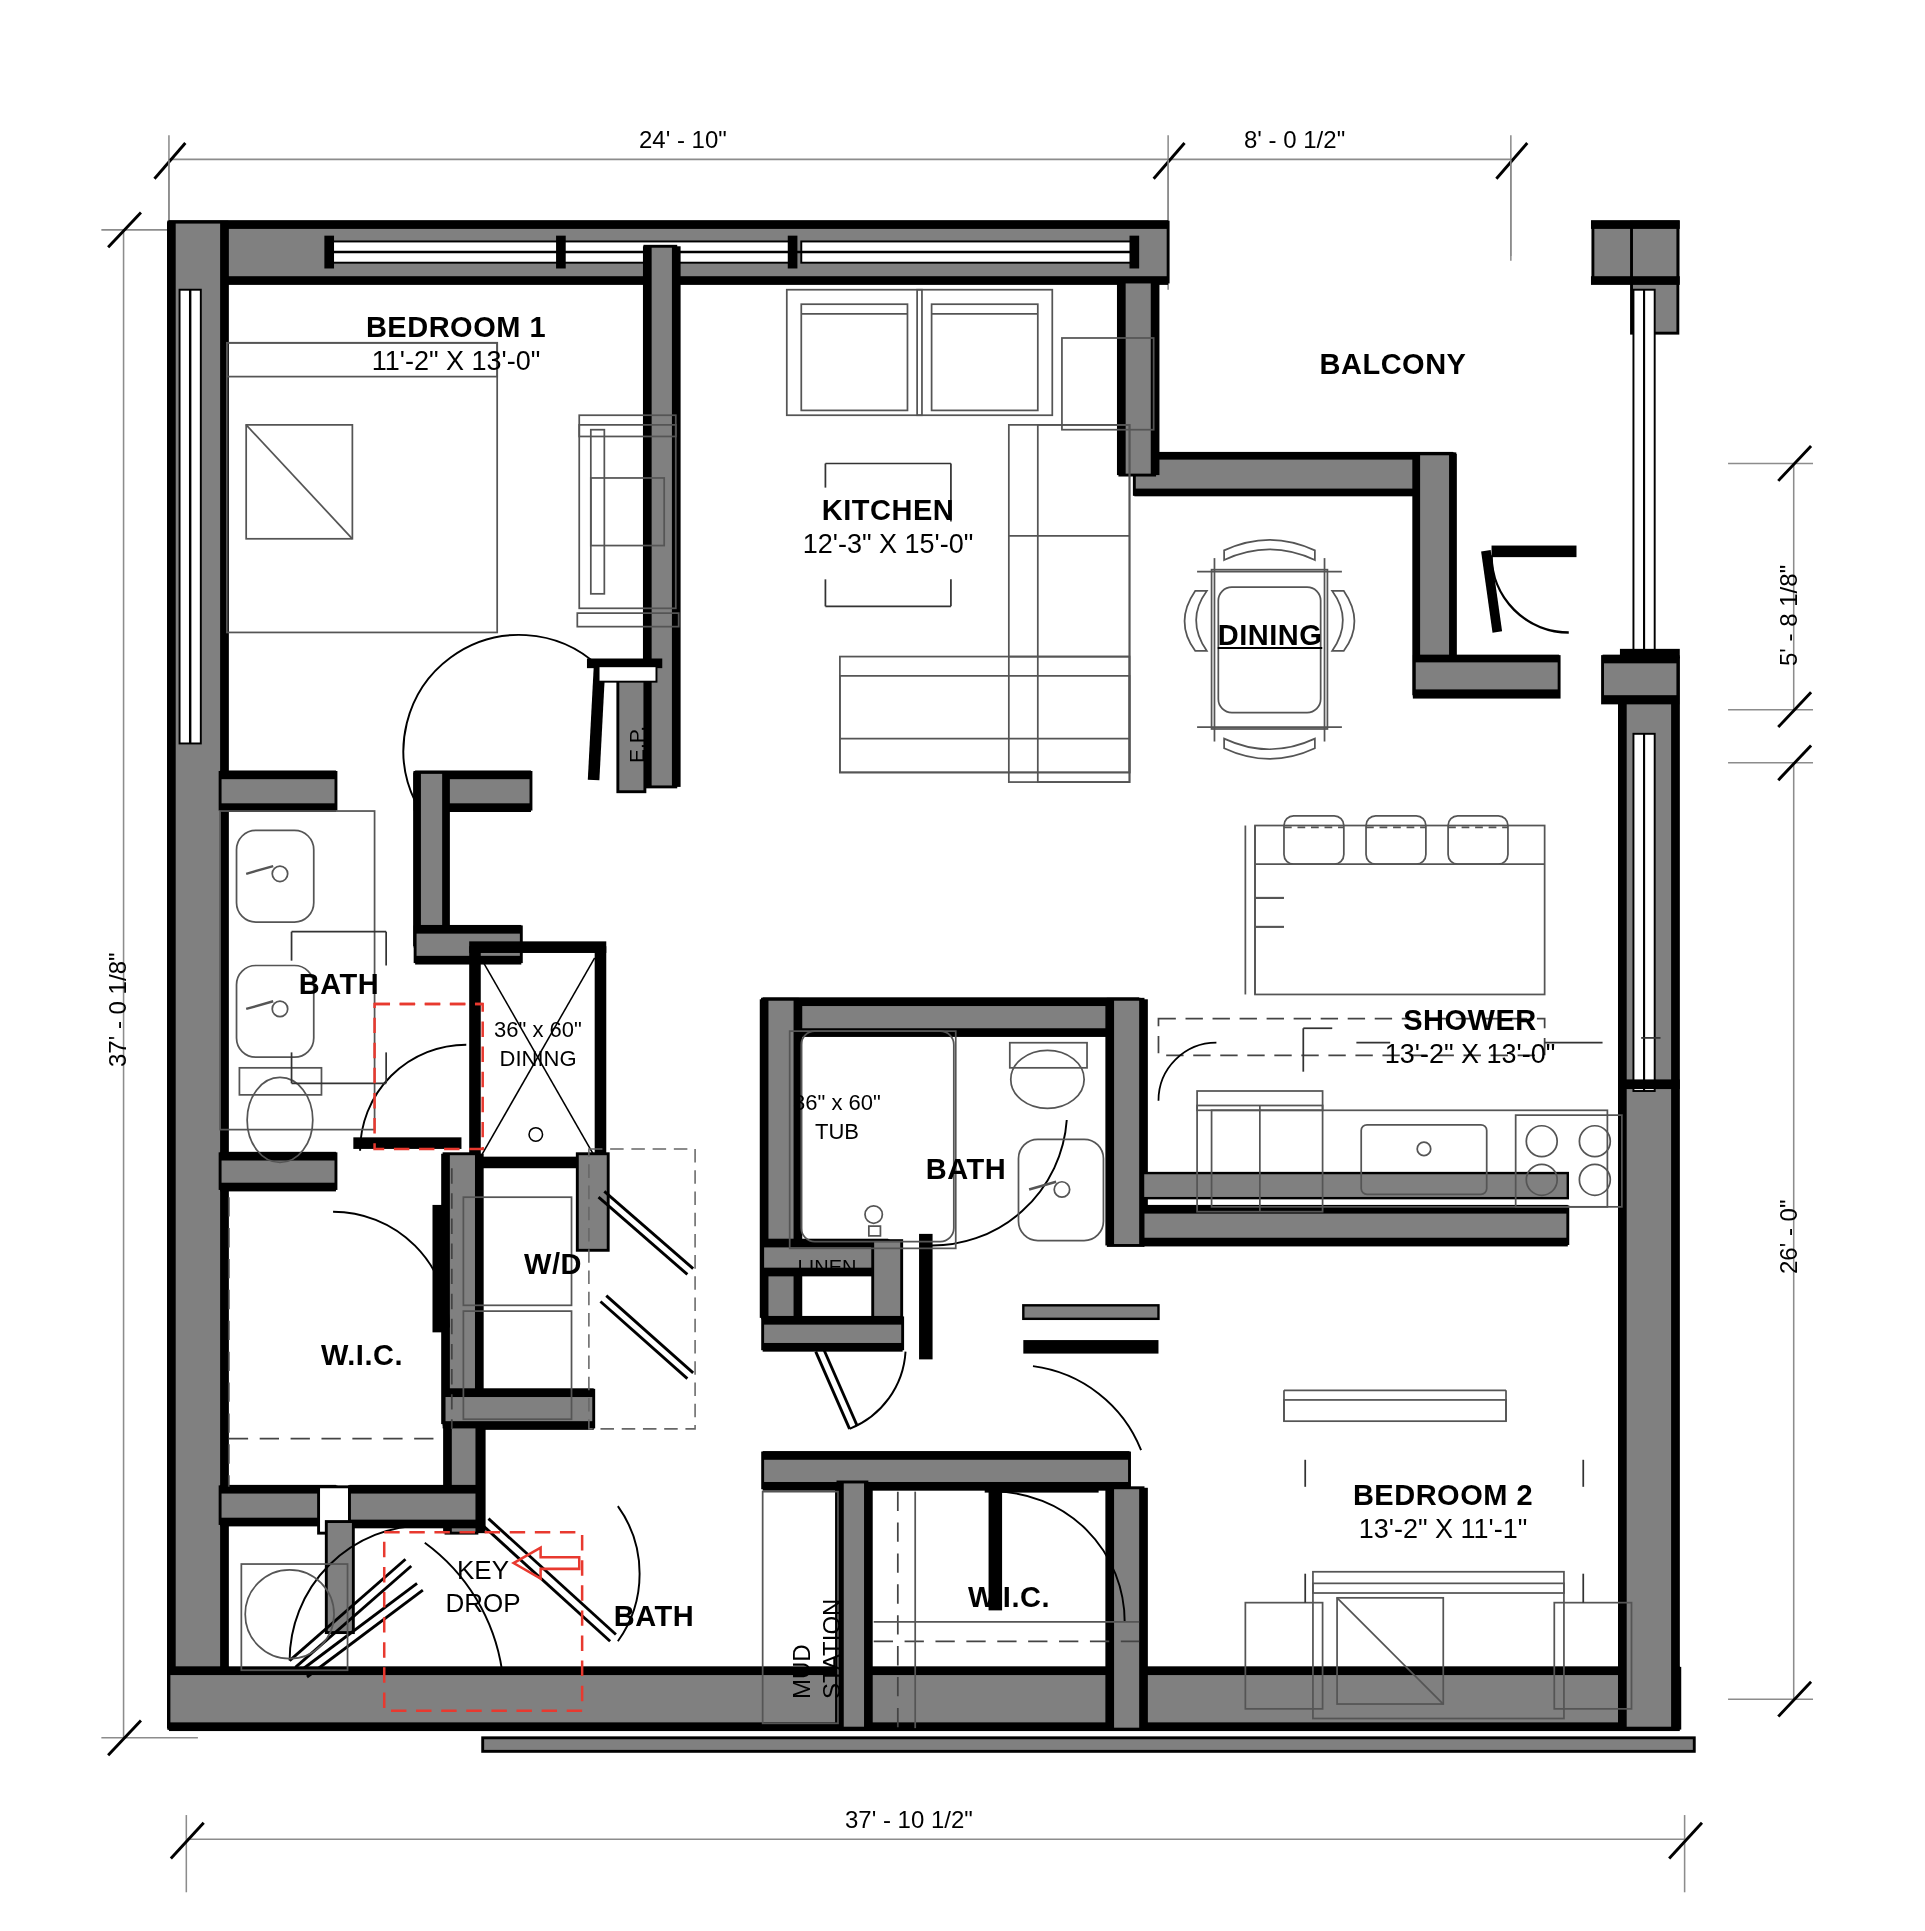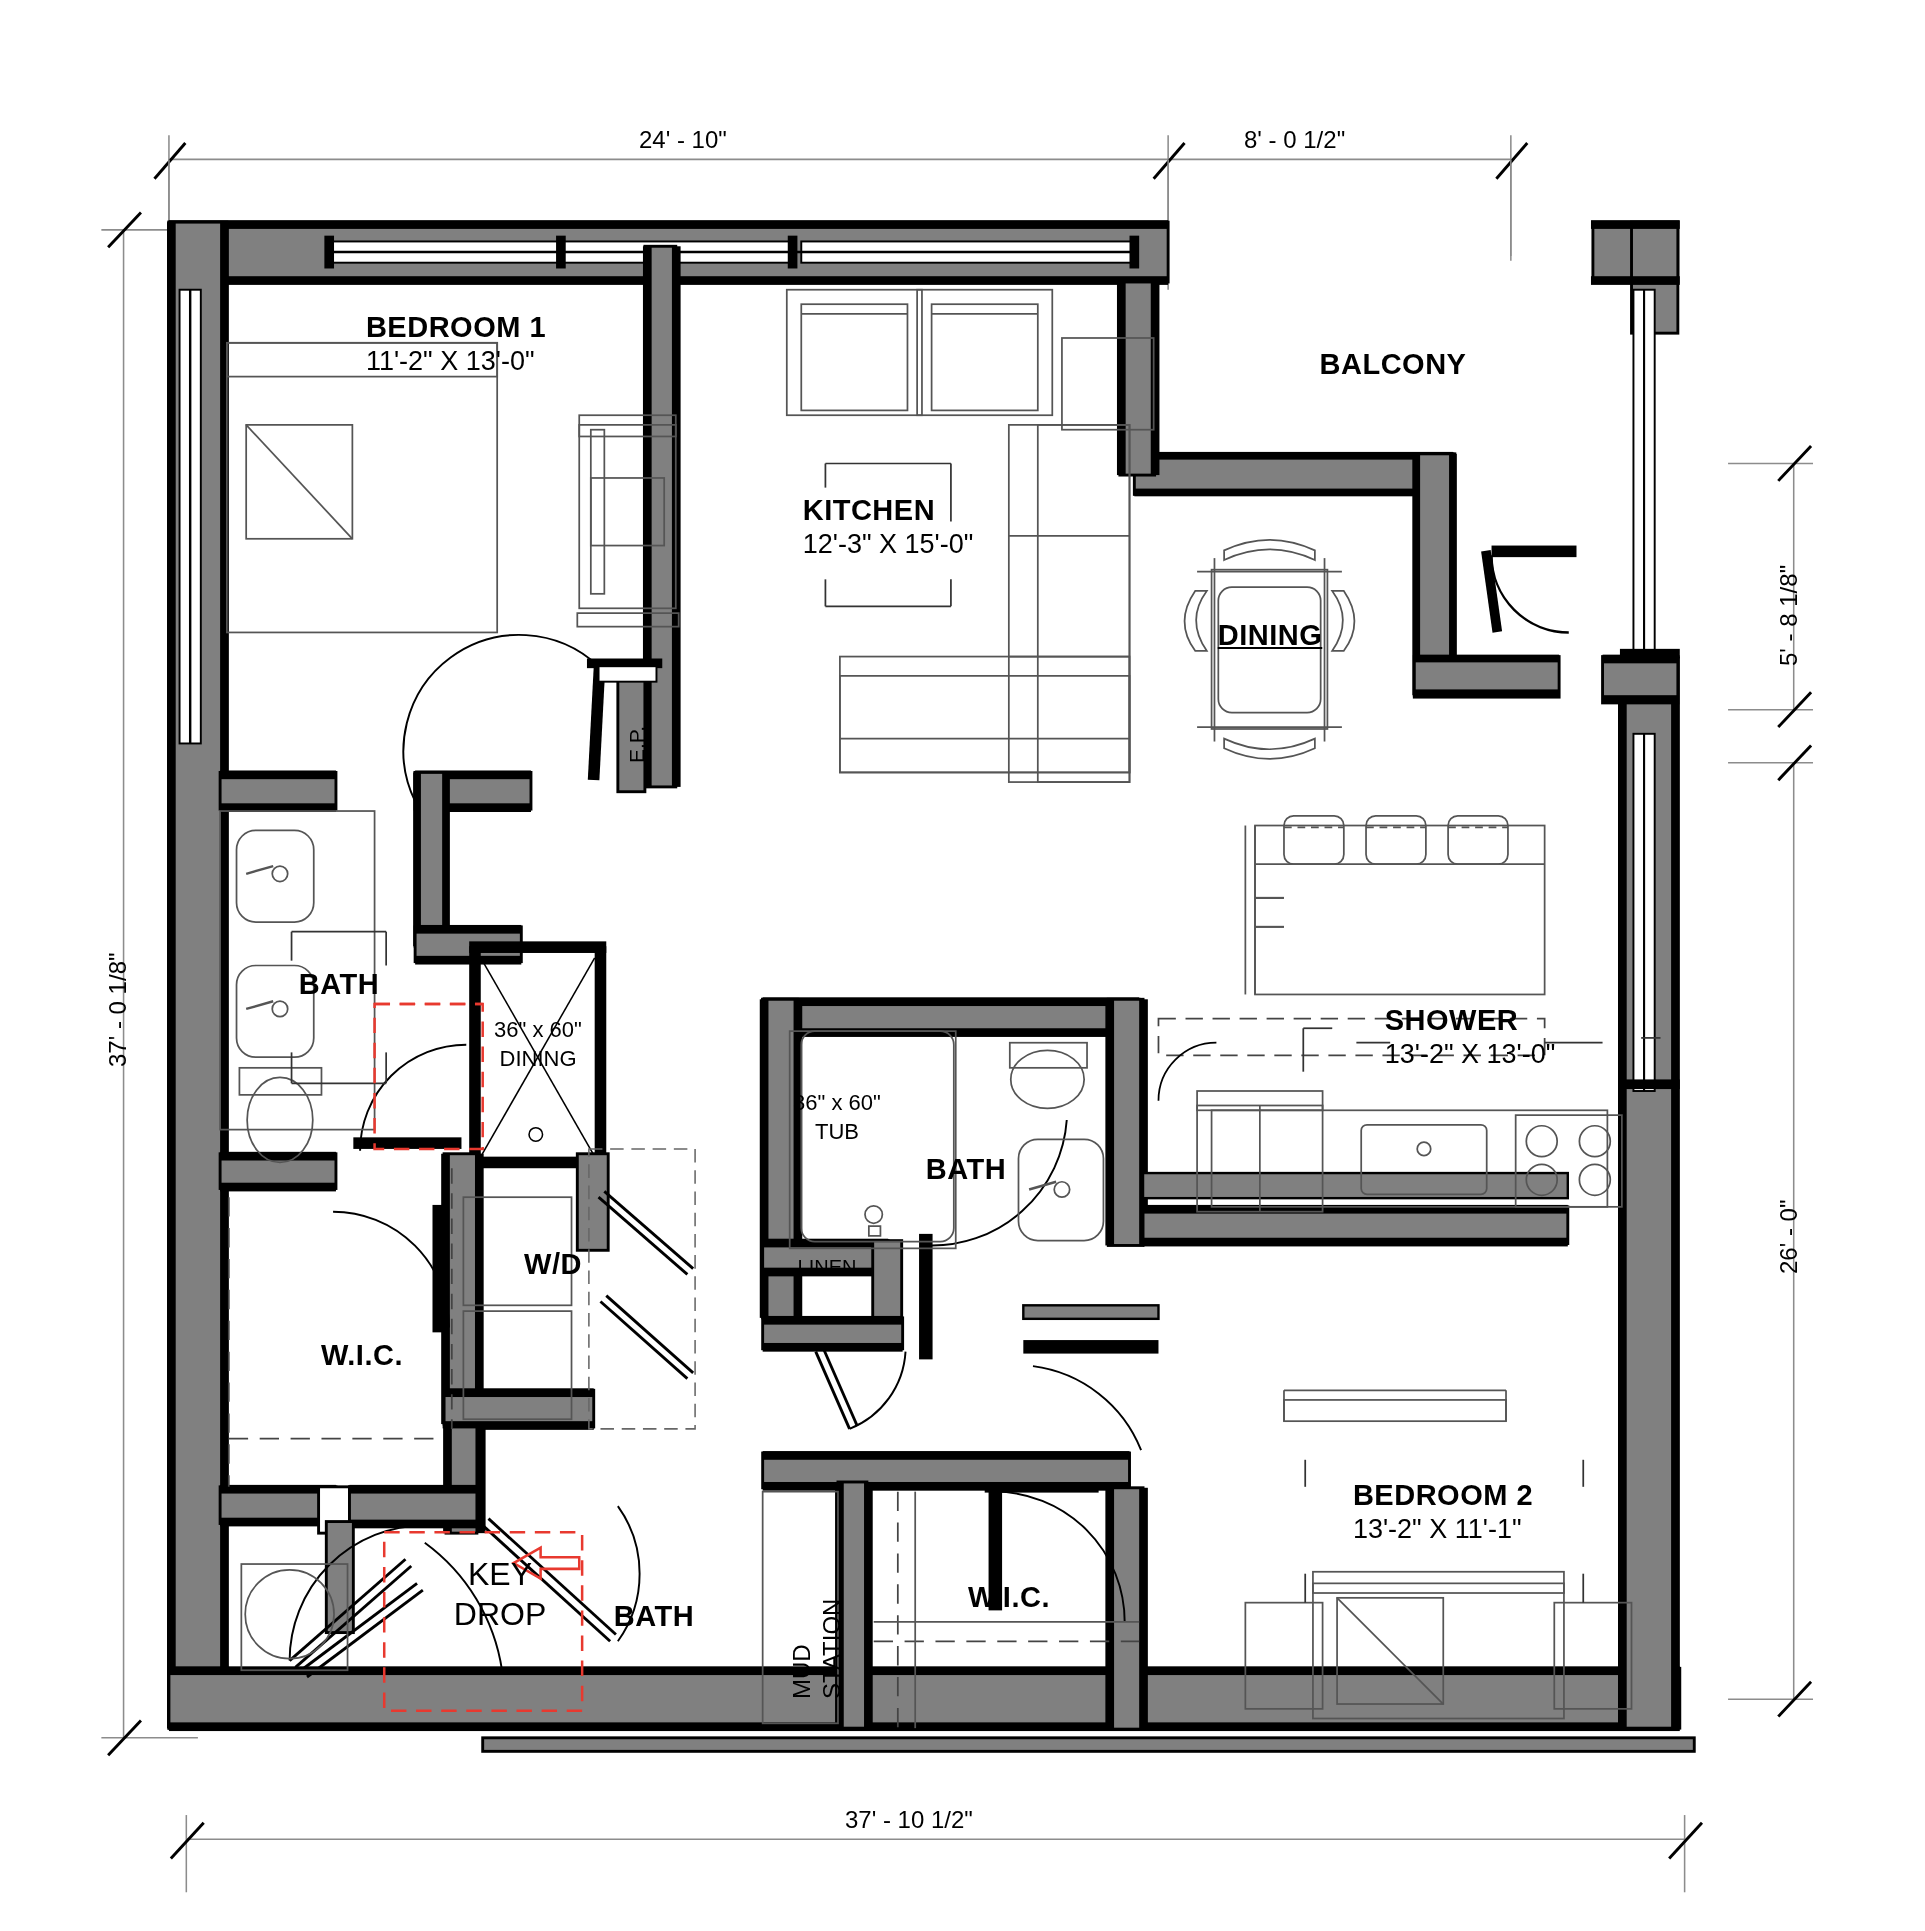--- a/index.html
+++ b/index.html
@@ -3,24 +3,24 @@
 <meta charset="utf-8">
 <title>Floor Plan</title>
 <style>
   html,body{margin:0;padding:0;background:#ffffff;}
   body{width:1925px;height:1931px;font-family:"Liberation Sans",sans-serif;color:#000;}
   #plan{position:relative;width:1925px;height:1931px;overflow:hidden;background:#fff;}
   svg{display:block;}
   .lbl{position:absolute;font-family:"Liberation Sans",sans-serif;color:#000;white-space:nowrap;}
   .room-name{font-weight:bold;font-size:29px;letter-spacing:0.5px;}
   .room-dim{font-weight:normal;font-size:27px;letter-spacing:0px;}
-  .room-blk{position:absolute;text-align:left;transform:translateX(-50%);line-height:1.25;}
+  .room-blk{position:absolute;text-align:center;transform:translateX(-50%);line-height:1.25;}
   .dim-txt{font-size:24px;font-weight:normal;}
   .small-note{font-size:20px;font-weight:normal;text-align:center;line-height:1.3;}
-  .note-bold{font-size:32px;font-weight:normal;text-align:center;line-height:1.25;margin-left:17px;}
+  .note-bold{font-size:26px;font-weight:normal;text-align:center;line-height:1.25;}
   .vert{transform:rotate(-90deg);transform-origin:left top;}
 </style>
 </head>
 <body>
 
 <div id="plan">
 
   <svg width="1925" height="1931" viewBox="0 0 1994 2000">
     <defs>
       <g id="chair-arc">

